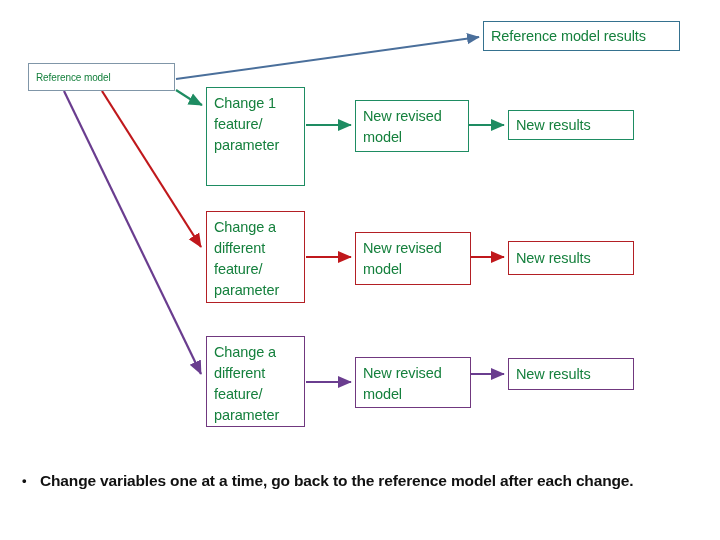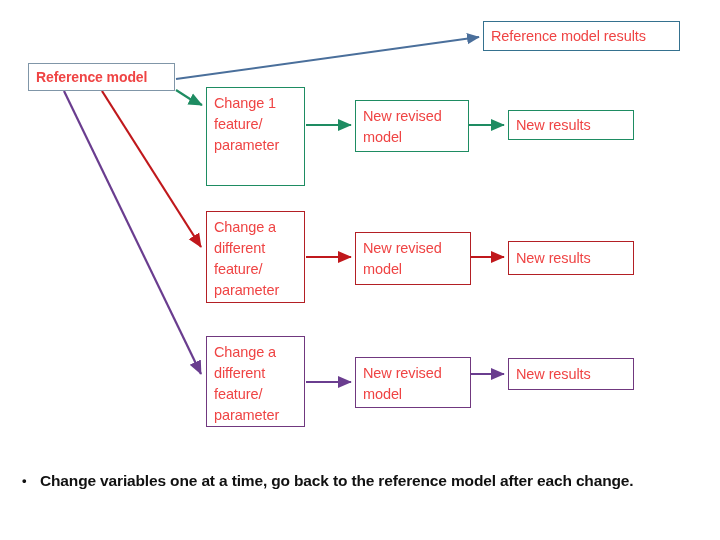--- a/index.html
+++ b/index.html
@@ -29,34 +29,34 @@
   .box {
     position: absolute;
     box-sizing: border-box;
     background: #ffffff;
     border-style: solid;
     border-width: 1px;
     display: flex;
     align-items: center;
     padding-left: 7px;
     padding-right: 4px;
-    color: #ef4444;
+    color: #15803d;
     font-size: 14.5px;
     line-height: 21px;
     letter-spacing: -0.1px;
     white-space: pre-line;
   }
   .box.top-align {
     align-items: flex-start;
     padding-top: 5px;
   }
   .b-ref {
     border-color: #8096a8;
-    font-weight: bold;
-    font-size: 14px;
+    font-weight: normal;
+    font-size: 10px;
   }
   .b-refres {
     border-color: #35718f;
   }
   .b-green {
     border-color: #1e8c62;
   }
   .b-red {
     border-color: #b31f24;
   }

